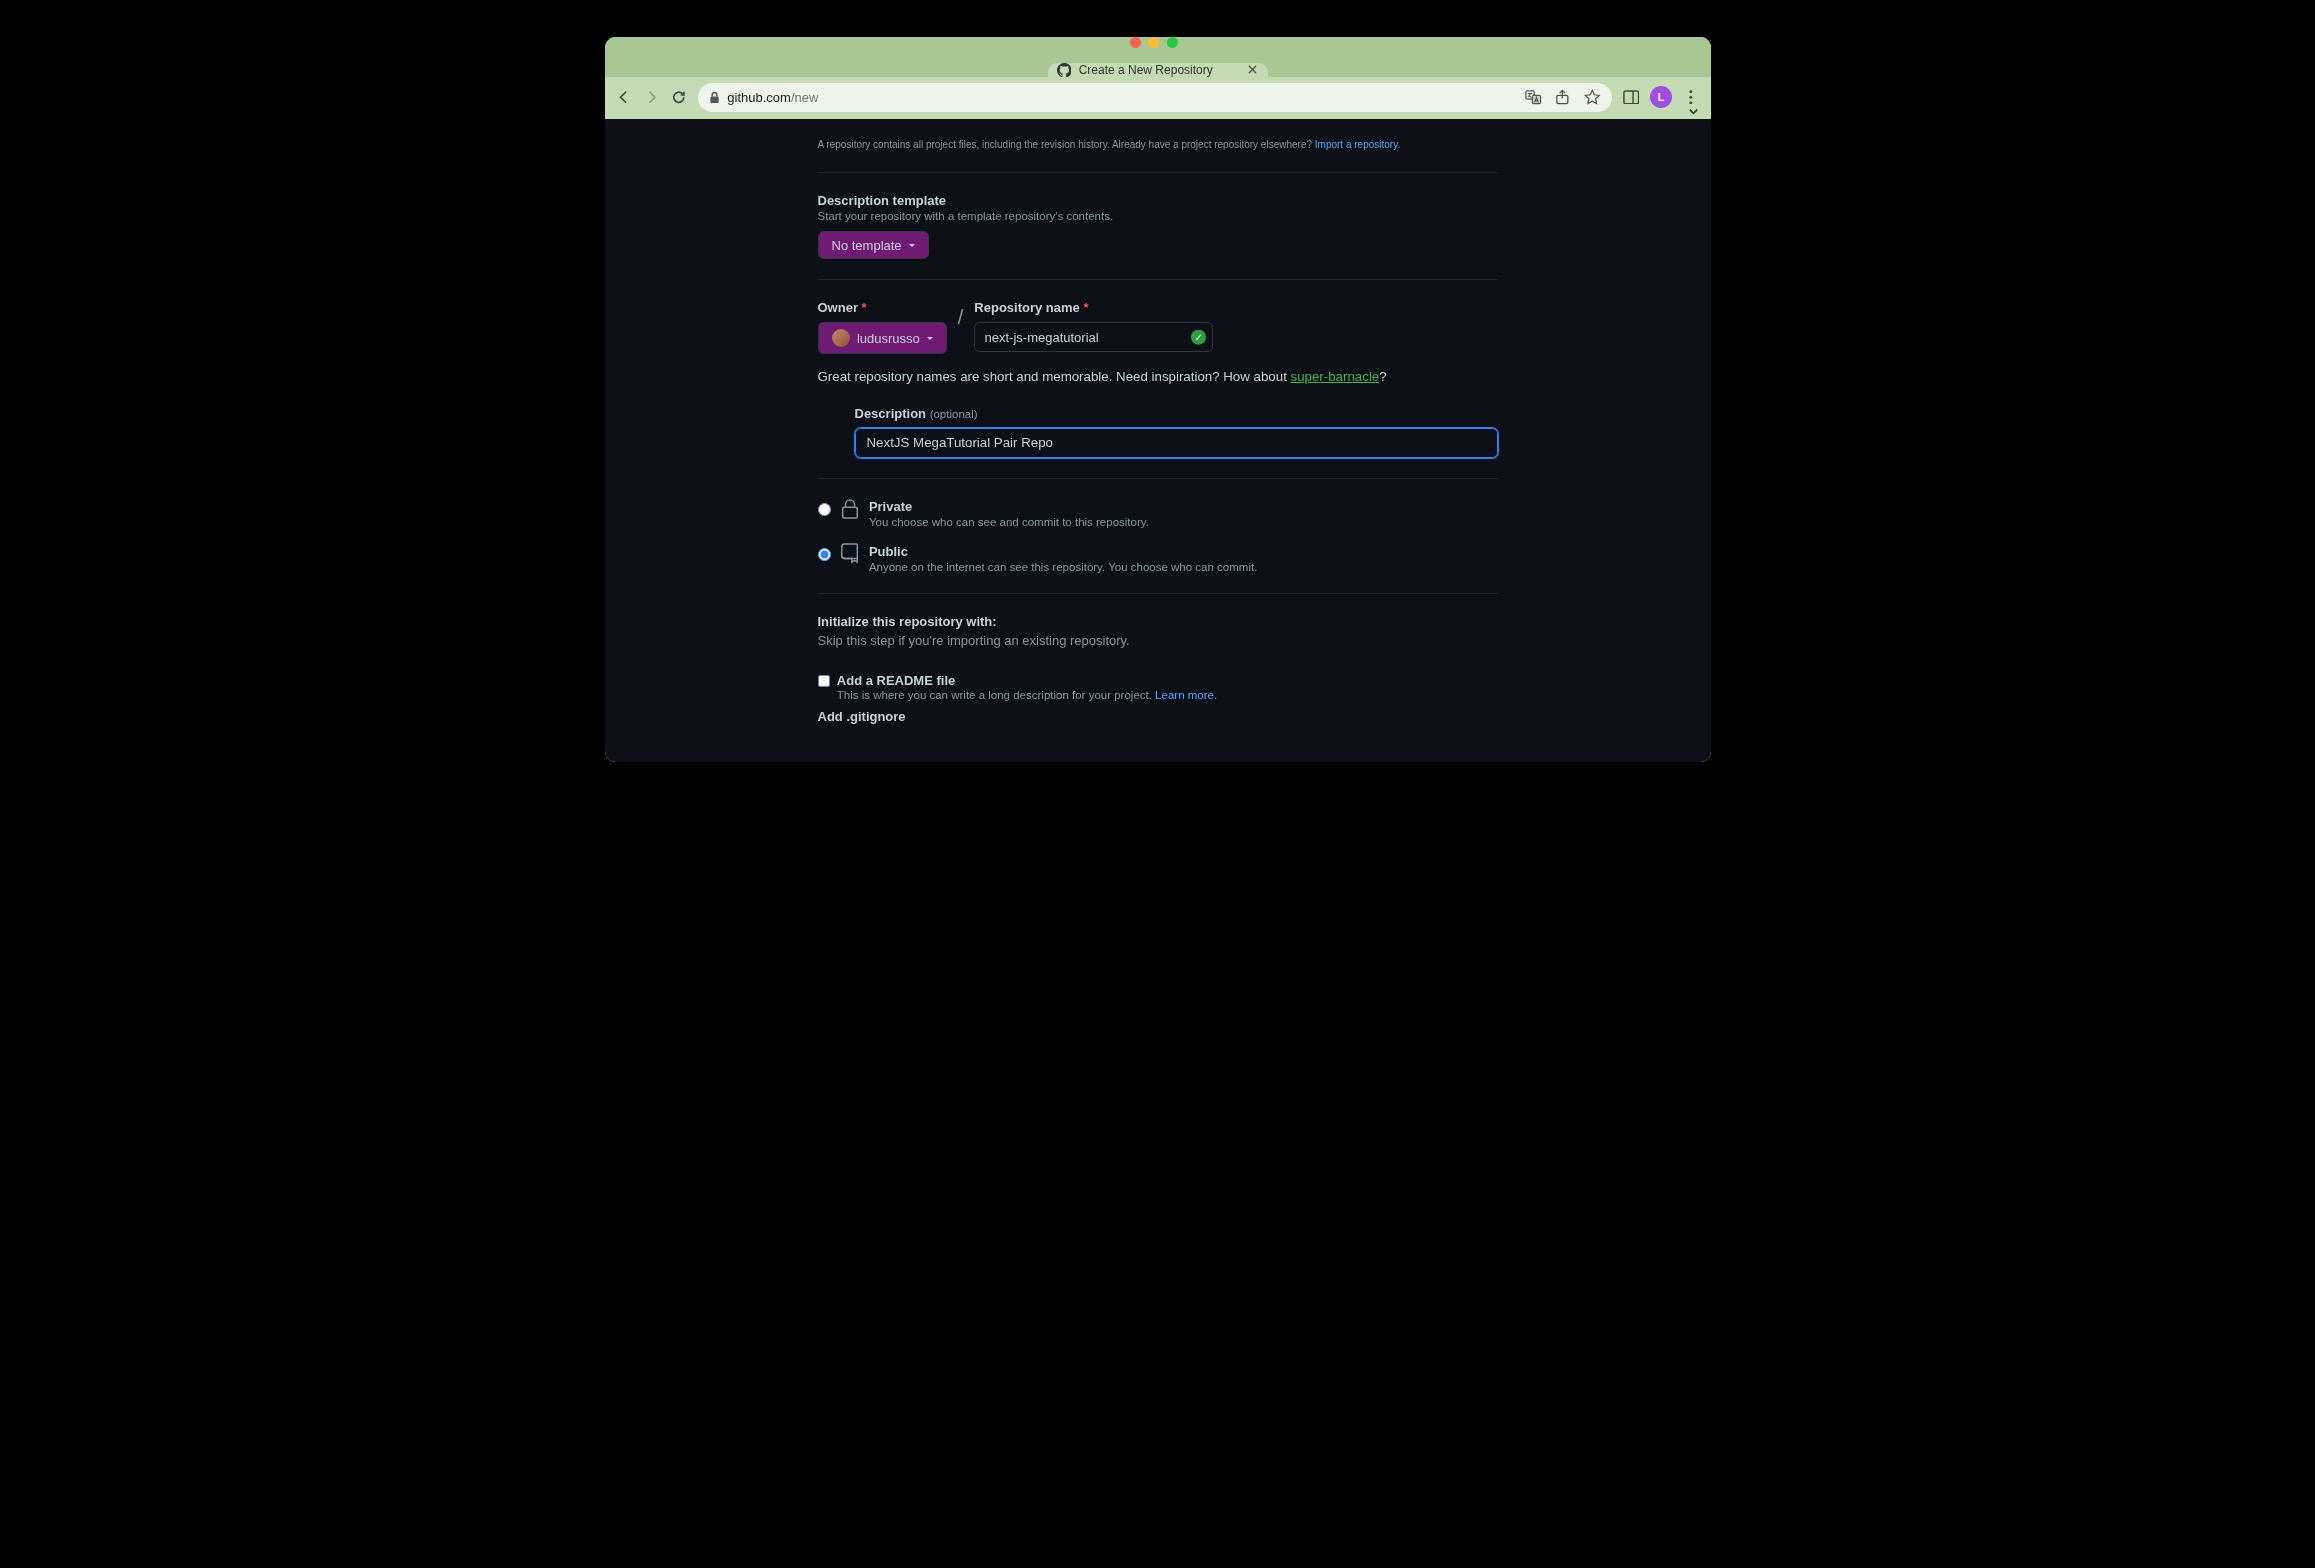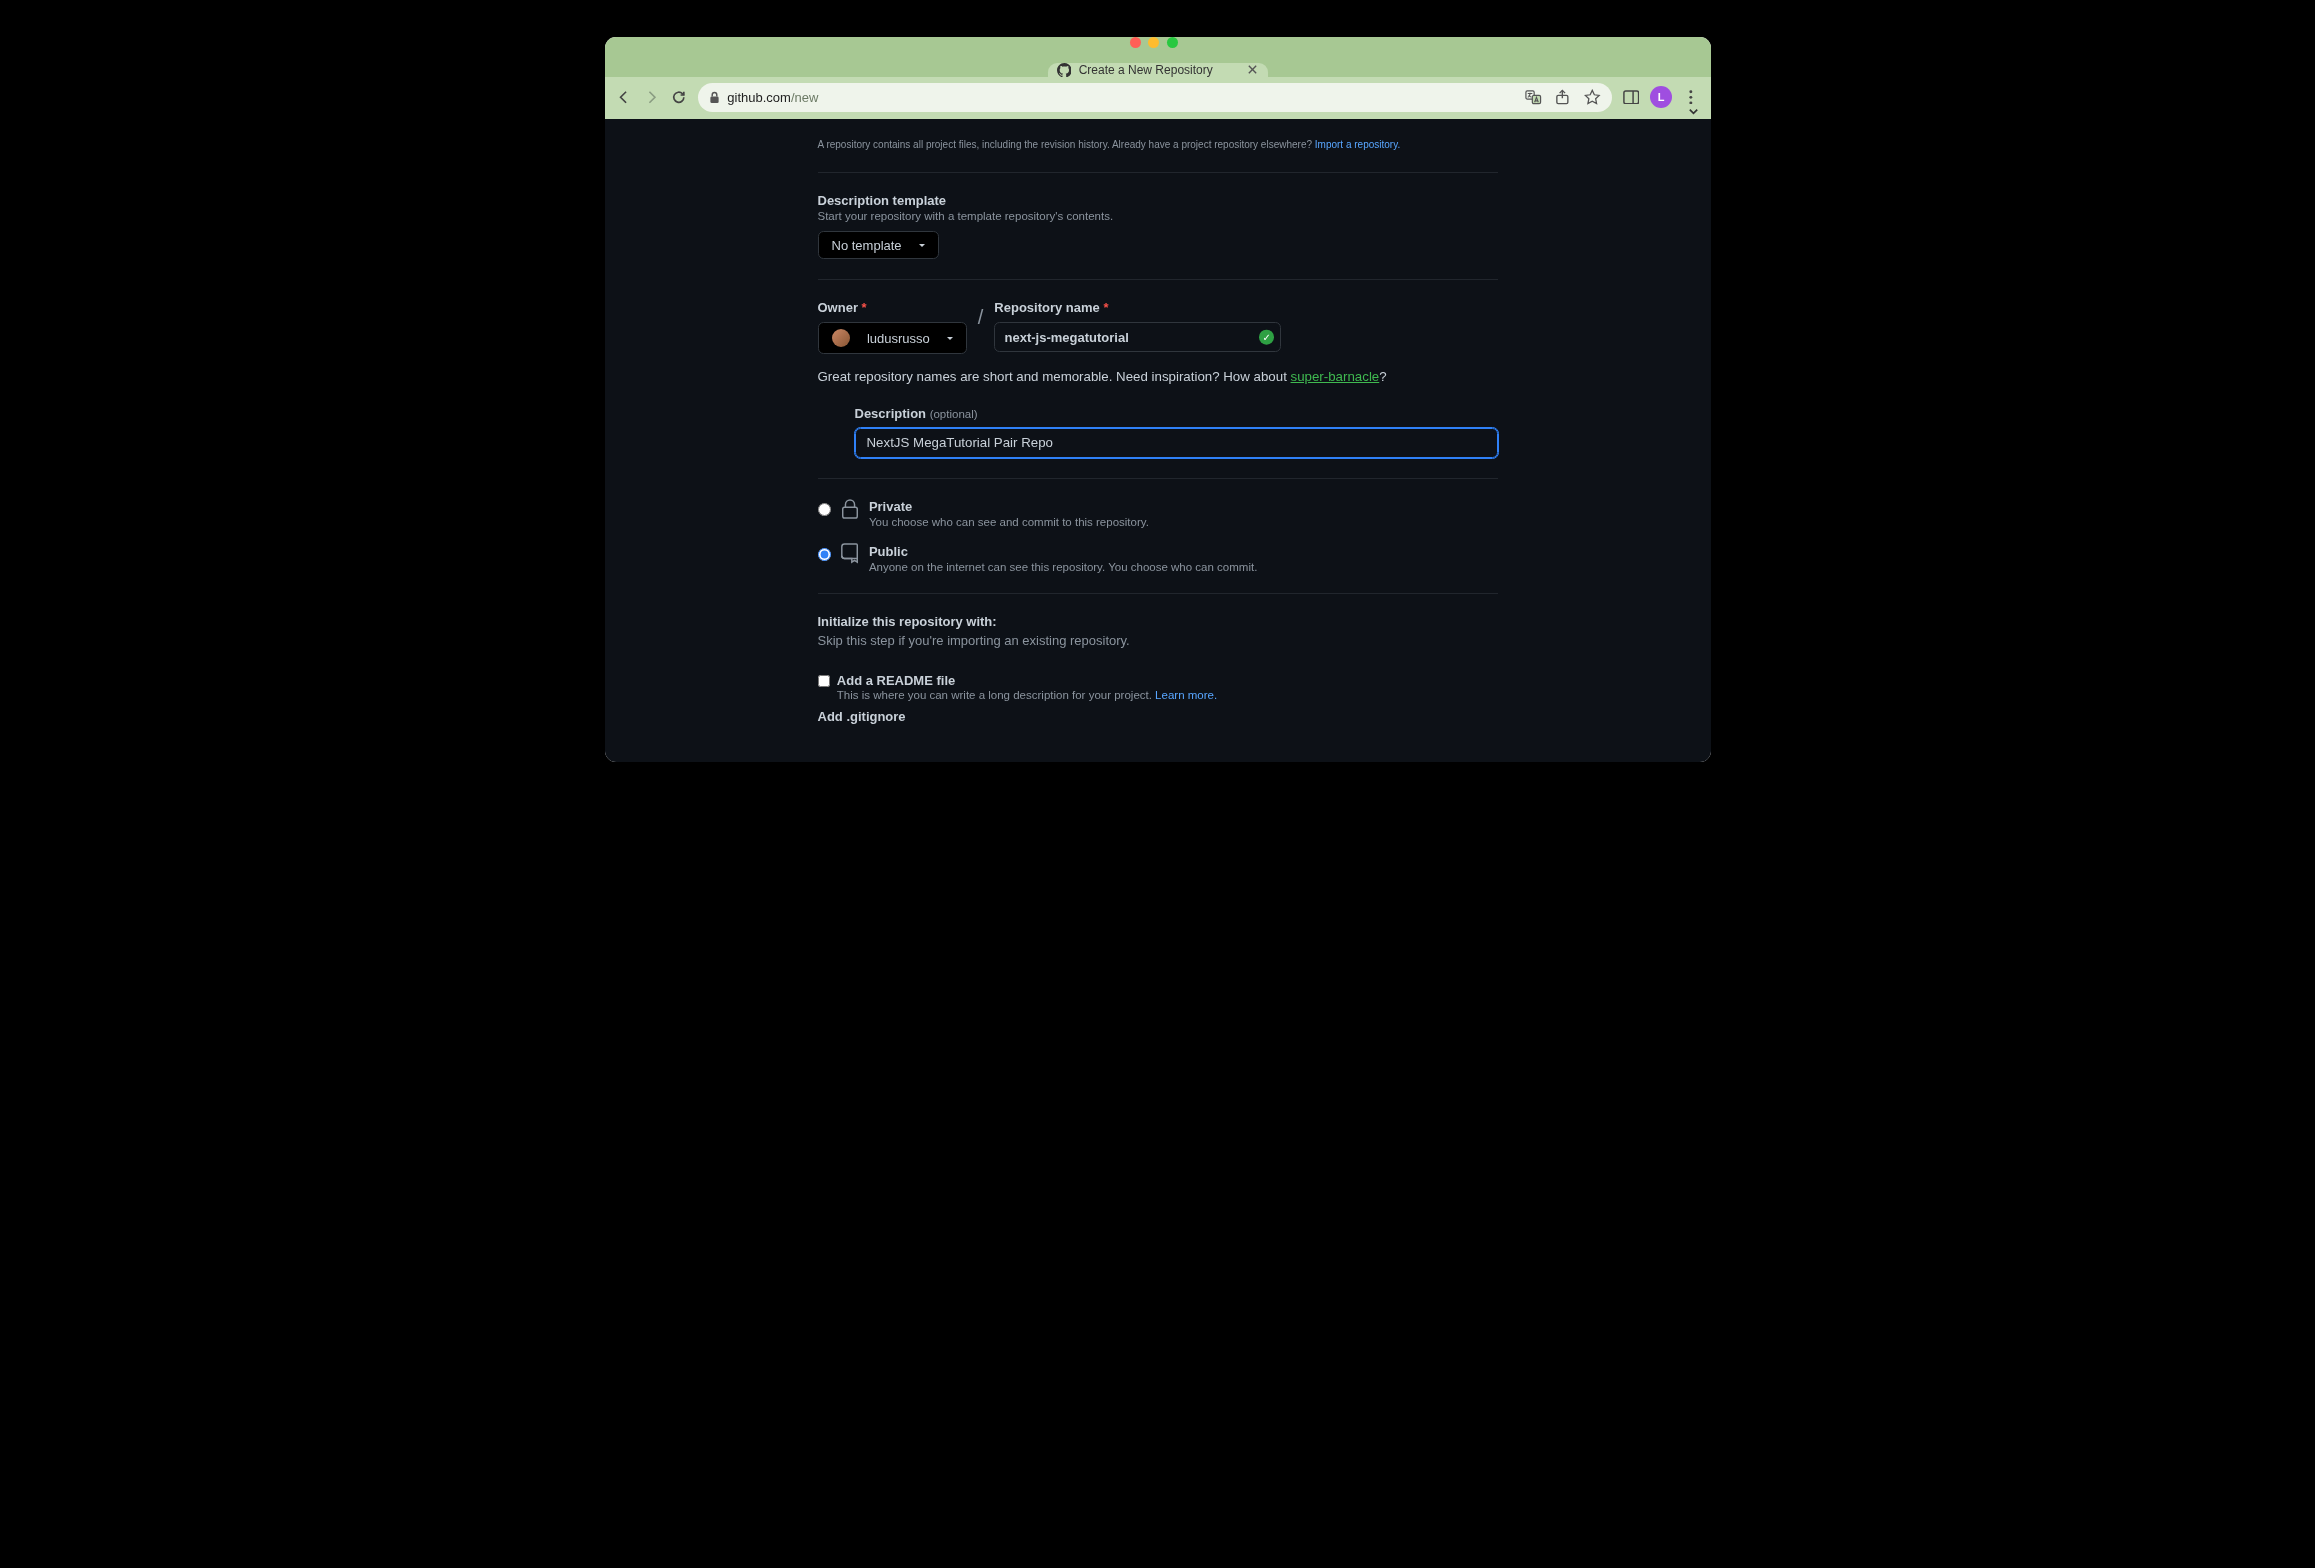--- a/index.html
+++ b/index.html
@@ -31,21 +31,21 @@
 
     .content { background: #0d1117; color: #c9d1d9; min-height: 643px; padding: 18.4px 0 27.5px; }
     .inner { width: 680px; margin-left: 213px; }
     .subtitle { font-size: 10px; line-height: 1.5; color: #8b949e; margin-bottom: 15px; }
     .link { color: #58a6ff; text-decoration: none; }
     .sep { border-top: 0.9px solid #21262d; margin: 20px 0; }
 
     .section-label { font-size: 13px; font-weight: 600; color: #c9d1d9; margin-bottom: 1.8px; }
     .section-sub { font-size: 11.5px; color: #8b949e; margin-bottom: 9.2px; }
 
-    .btn { background: #000000; border: 0.9px solid #30363d; color: #c9d1d9; border-radius: 5.5px; padding: 5.5px 13px; font-size: 13px; cursor: pointer; display: inline-flex; align-items: center; gap: 17px; }
+    .btn { background: #701a75; border: 0.9px solid #30363d; color: #c9d1d9; border-radius: 5.5px; padding: 5.5px 13px; font-size: 13px; cursor: pointer; display: inline-flex; align-items: center; gap: 7px; }
     .caret { width: 0; height: 0; border-left: 3.7px solid transparent; border-right: 3.7px solid transparent; border-top: 3.7px solid #c9d1d9; }
 
     .form-row { display: flex; align-items: flex-start; gap: 0; }
     .field-label { font-size: 13px; font-weight: 600; margin-bottom: 7.3px; display: block; }
     .req { color: #f85149; }
     .slash { font-size: 20px; color: #8b949e; padding: 5.5px 11px 0; }
     .owner-group { display:flex; flex-direction:column; }
     .text-input { background: #0d1117; border: 0.9px solid #30363d; border-radius: 5.5px; color: #c9d1d9; padding: 5.5px 9.2px; font-size: 13px; height: 30px; }
     .repo-input-wrap { position: relative; }
     .check-badge { position: absolute; right: 7.3px; top: 50%; transform: translateY(-50%); color: #fff; width:14.7px; height:14.7px; background:#2ea043; border-radius:50%; display:flex; align-items:center; justify-content:center; font-size:10px; }
@@ -197,21 +197,21 @@
           <button class="btn owner-btn">
             <span class="av"></span>
             <span>ludusrusso</span>
             <span class="caret"></span>
           </button>
         </div>
         <div class="slash">/</div>
         <div class="owner-group">
           <label class="field-label"><span>Repository name</span> <span class="req">*</span></label>
           <div class="repo-input-wrap">
-            <input class="text-input" style="width: 287px; font-weight: bold;" type="text" value="next-js-megatutorial">
+            <input class="text-input" style="width: 239px;" type="text" value="next-js-megatutorial">
             <span class="check-badge">✓</span>
           </div>
         </div>
       </div>
 
       <div class="hint-line">
         <span>Great repository names are short and memorable. Need inspiration? How about </span><a href="#" class="suggest">super-barnacle</a><span>?</span>
       </div>
 
       <div style="margin-top:22px;margin-left:37px;">

